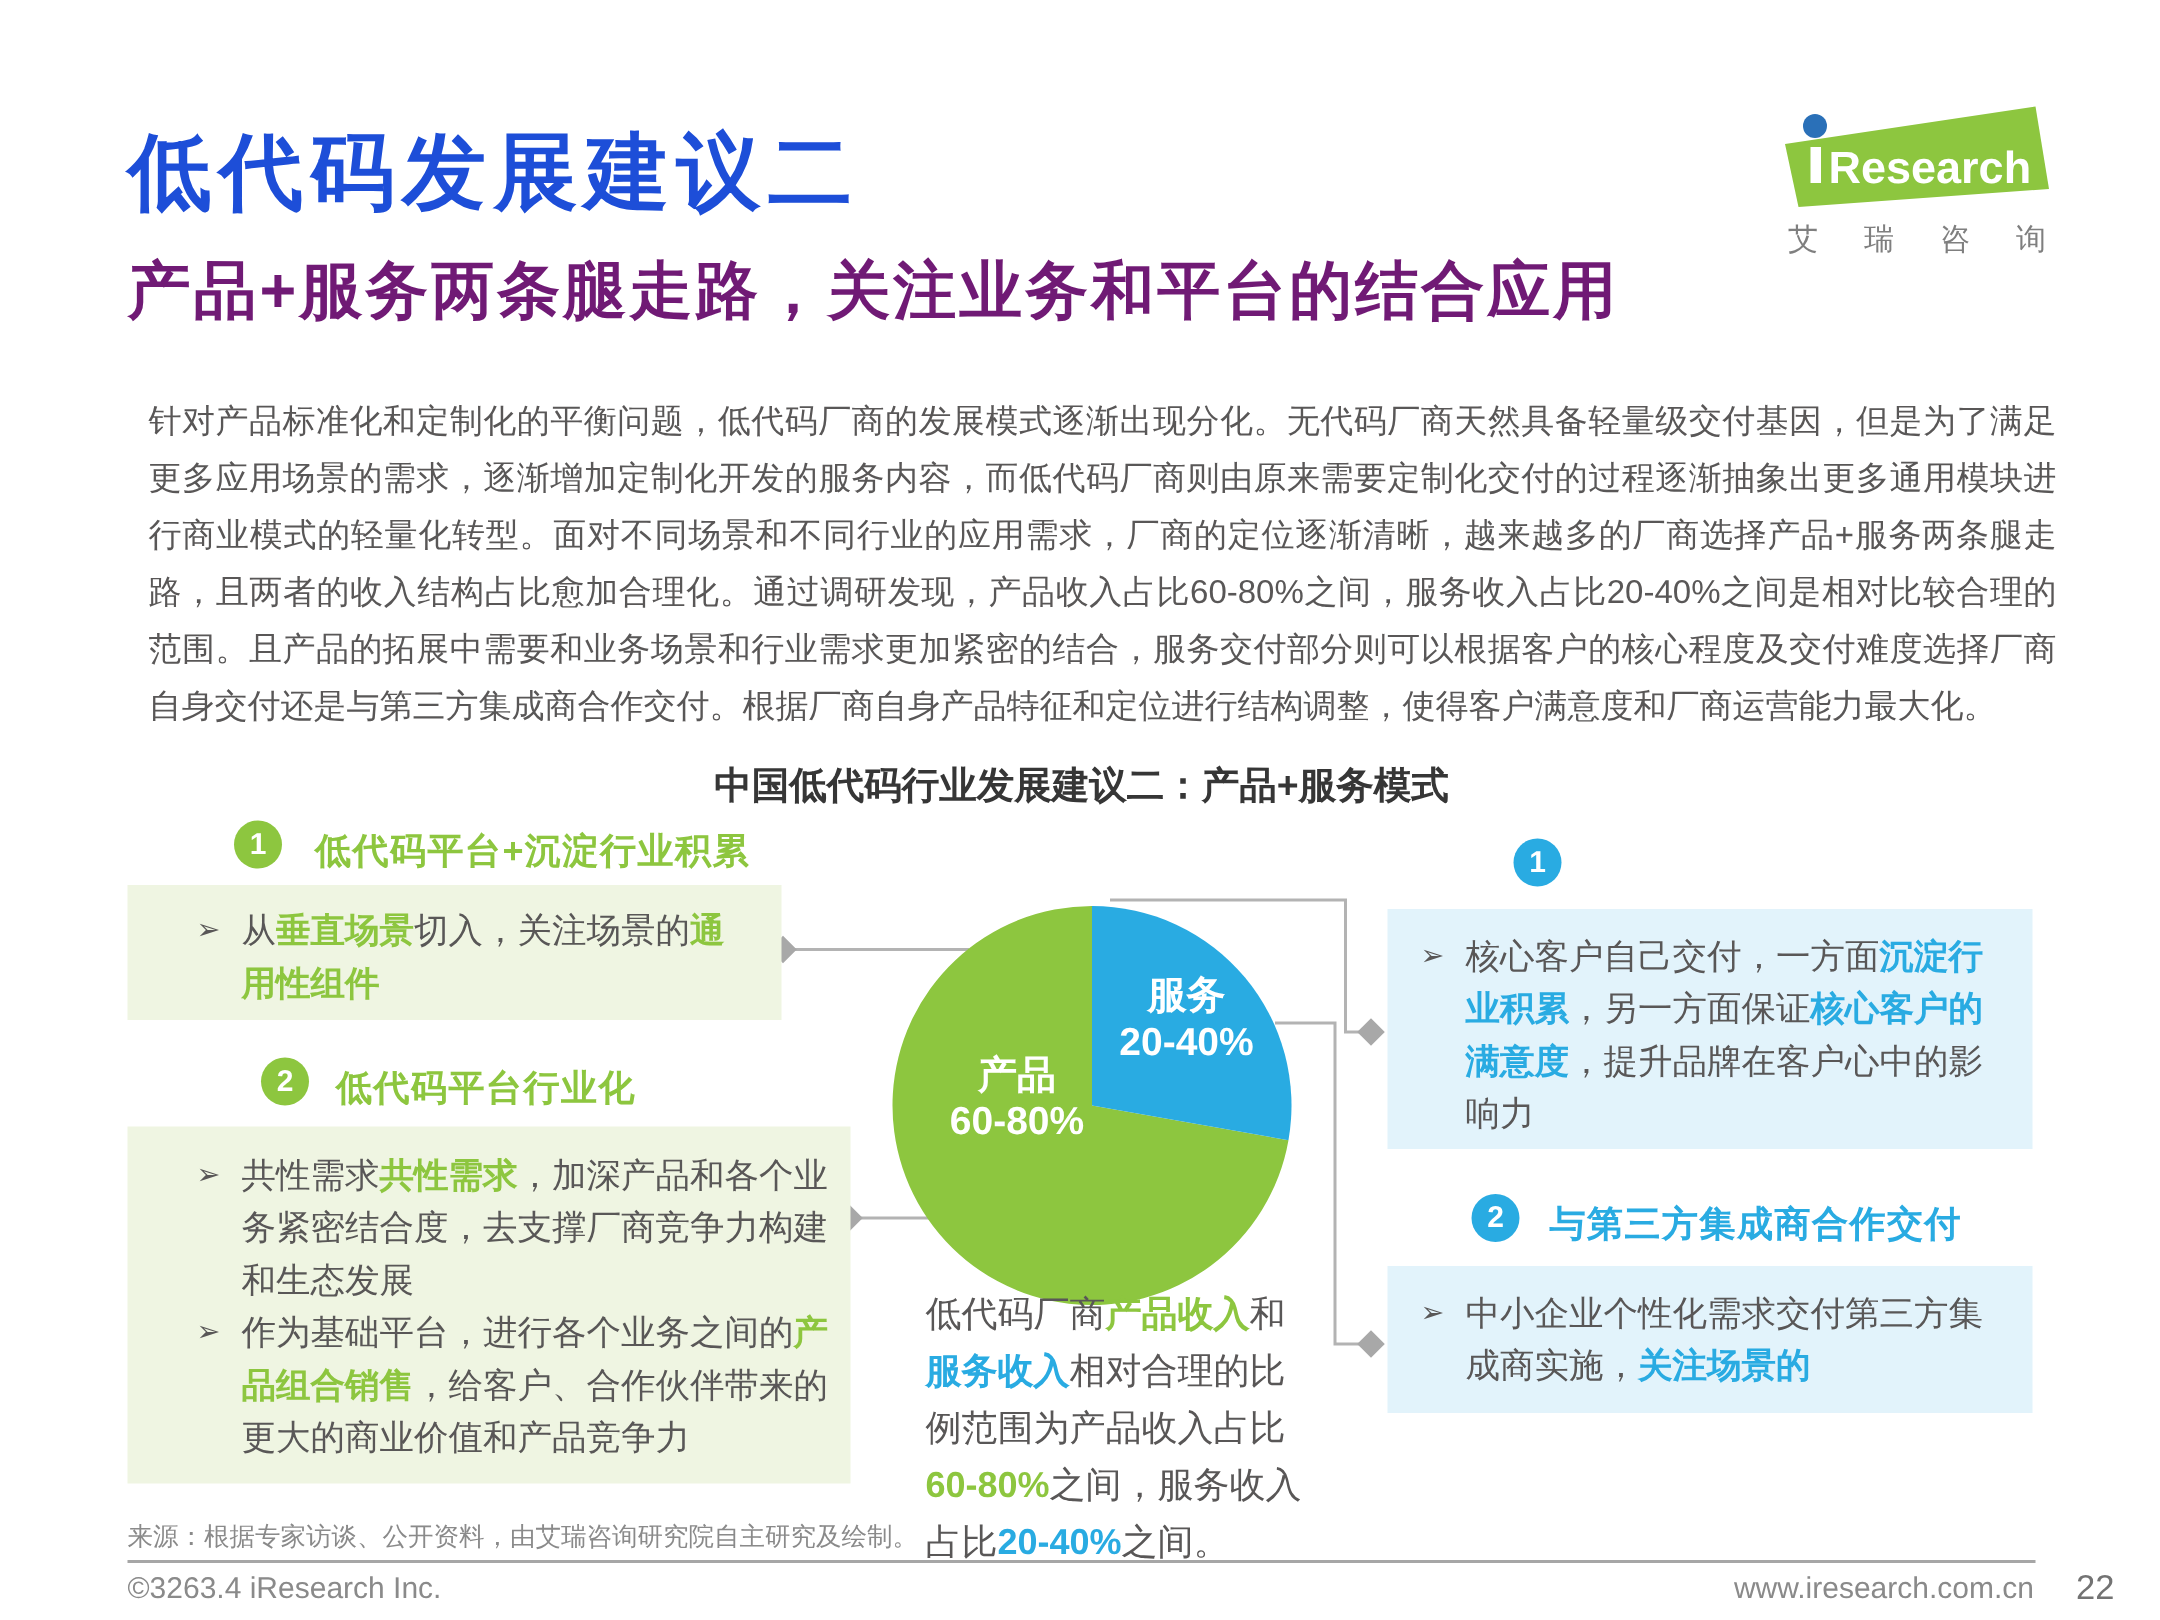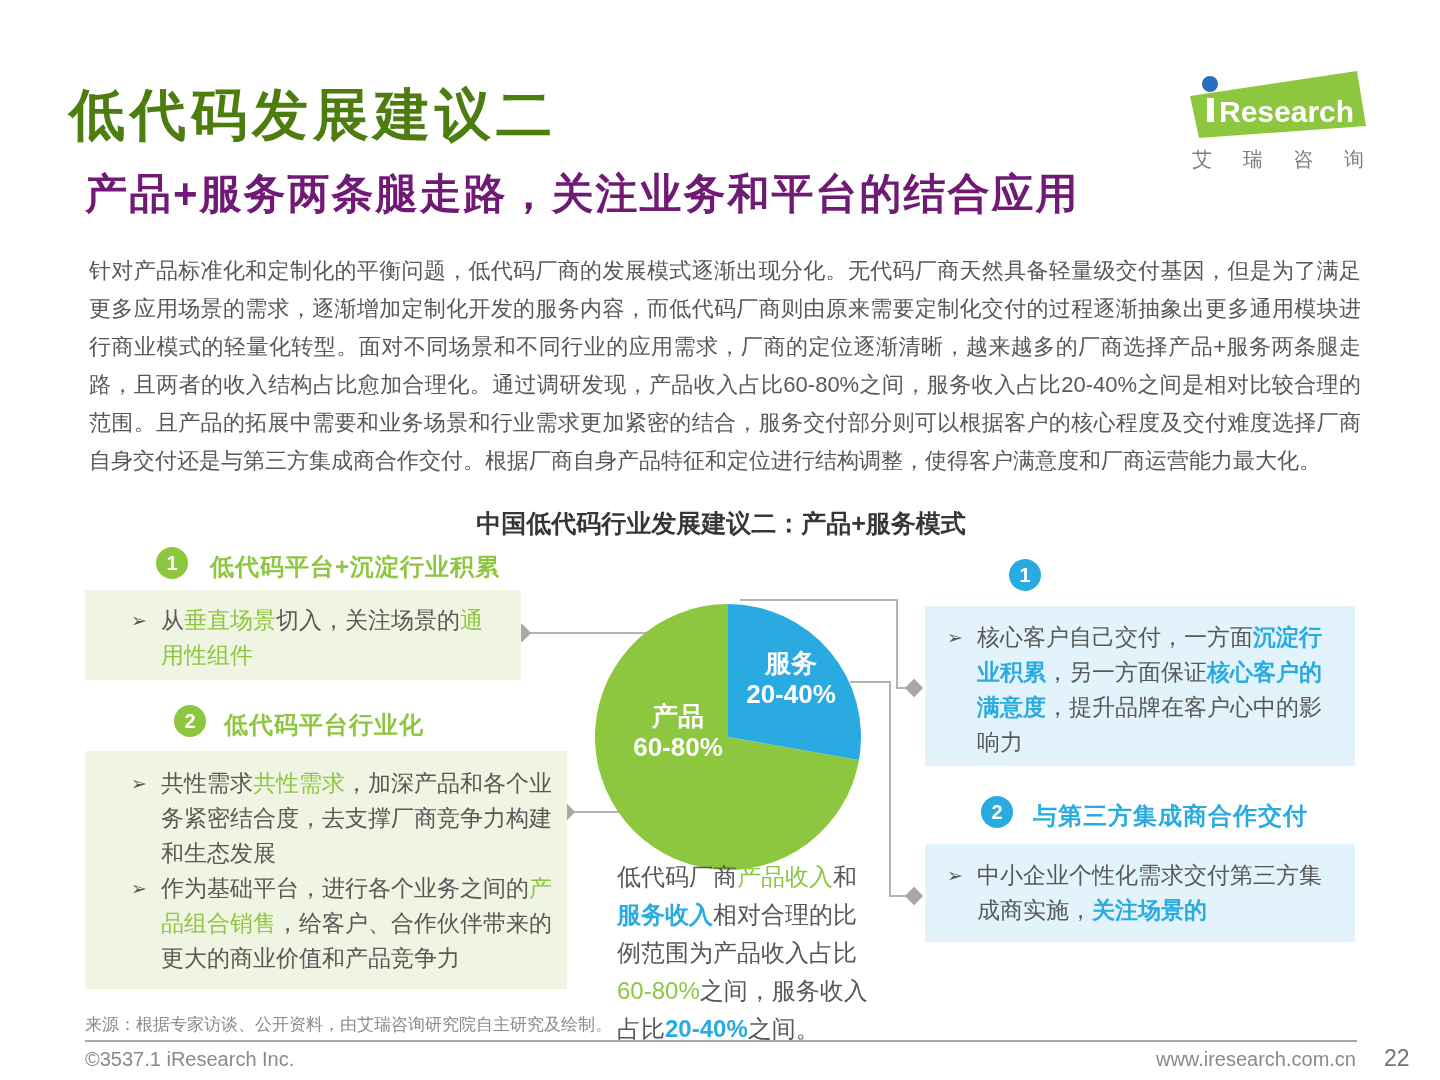--- a/index.html
+++ b/index.html
@@ -2,44 +2,44 @@
 <html><head>
 <meta charset="utf-8">
 <style>
   html,body{margin:0;padding:0;background:#fff;}
   .page{
     position:relative;width:1440px;height:1080px;background:#ffffff;overflow:hidden;
     font-family:"Liberation Sans",sans-serif;color:#595757;
   }
   .abs{position:absolute;}
   
-  .main-title{left:69px;top:78px;font-size:56px;font-weight:900;color:#4d7c0f;letter-spacing:5px;margin:0;}
+  .main-title{left:85px;top:78px;font-size:56px;font-weight:900;color:#1d4ed8;letter-spacing:5px;margin:0;}
   .subtitle{left:85px;top:166px;font-size:42px;font-weight:900;color:#701a75;letter-spacing:2px;margin:0;}
   .logo{left:1178px;top:64px;width:195px;height:105px;}
   .logo svg{display:block;}
   .logo-cn{position:absolute;left:14px;top:82px;width:172px;display:flex;justify-content:space-between;
            font-size:20px;color:#7f7f7f;}
   
-  .intro{left:85px;top:248px;width:1272px;font-size:22px;line-height:38px;text-align:justify;color:#595757;margin:4px;}
+  .intro{left:85px;top:248px;width:1272px;font-size:22px;line-height:38px;text-align:justify;color:#595757;margin:14px;}
   
   .figure-title{left:85px;top:507px;width:1272px;text-align:center;font-size:25px;font-weight:900;color:#363636;}
   .badge{width:32px;height:32px;border-radius:50%;color:#fff;font-size:20px;font-weight:bold;
          display:flex;align-items:center;justify-content:center;}
   .badge.g{background:#8dc63f;}
   .badge.b{background:#29abe2;}
   .sec-head{font-size:24px;font-weight:900;letter-spacing:1px;}
   .sec-head.g{color:#8dc63f;}
   .sec-head.b{color:#29abe2;}
   .box{box-sizing:border-box;font-size:23px;line-height:35px;color:#595757;}
   .box.greenbg{background:#eff5e2;}
   .box.bluebg{background:#e2f3fb;}
   .bullet{display:flex;align-items:flex-start;}
   .marker{flex:0 0 30px;font-size:19px;line-height:35px;color:#595757;}
   .btext{flex:1;}
-  .hl-g{color:#8dc63f;font-weight:normal;}
+  .hl-g{color:#8dc63f;font-weight:bold;}
   .hl-b{color:#29abe2;font-weight:bold;}
   
   .box-l1{left:85px;top:590px;width:436px;height:90px;padding:13px 38px 0 46px;}
   .box-l2{left:85px;top:751px;width:482px;height:238px;padding:15px 10px 0 46px;}
   .box-r1{left:925px;top:606px;width:430px;height:160px;padding:14px 26px 0 22px;}
   .box-r2{left:925px;top:844px;width:430px;height:98px;padding:14px 26px 0 22px;}
   .badge-l1{left:156px;top:547px;}
   .head-l1{left:210px;top:551px;}
   .badge-l2{left:174px;top:705px;}
   .head-l2{left:224px;top:709px;}
@@ -154,17 +154,17 @@
   <div class="abs sec-head b head-r2 layer2">与第三方集成商合作交付</div>
   <div class="abs box bluebg box-r2 layer2">
     <div class="bullet">
       <span class="marker">➢</span>
       <span class="btext"><span>中小企业个性化需求交付第三方集成商实施，</span><span class="hl-b">关注场景的</span></span>
     </div>
   </div>
 
   <div class="abs source layer2">来源：根据专家访谈、公开资料，由艾瑞咨询研究院自主研究及绘制。</div>
   <div class="abs footer-rule layer2"></div>
-  <div class="abs copyright layer2">©3537.1 iResearch Inc.</div>
+  <div class="abs copyright layer2">©3263.4 iResearch Inc.</div>
   <div class="abs site-url layer2">www.iresearch.com.cn</div>
   <div class="abs page-num layer2">22</div>
 
 </div>
 
 </body></html>

